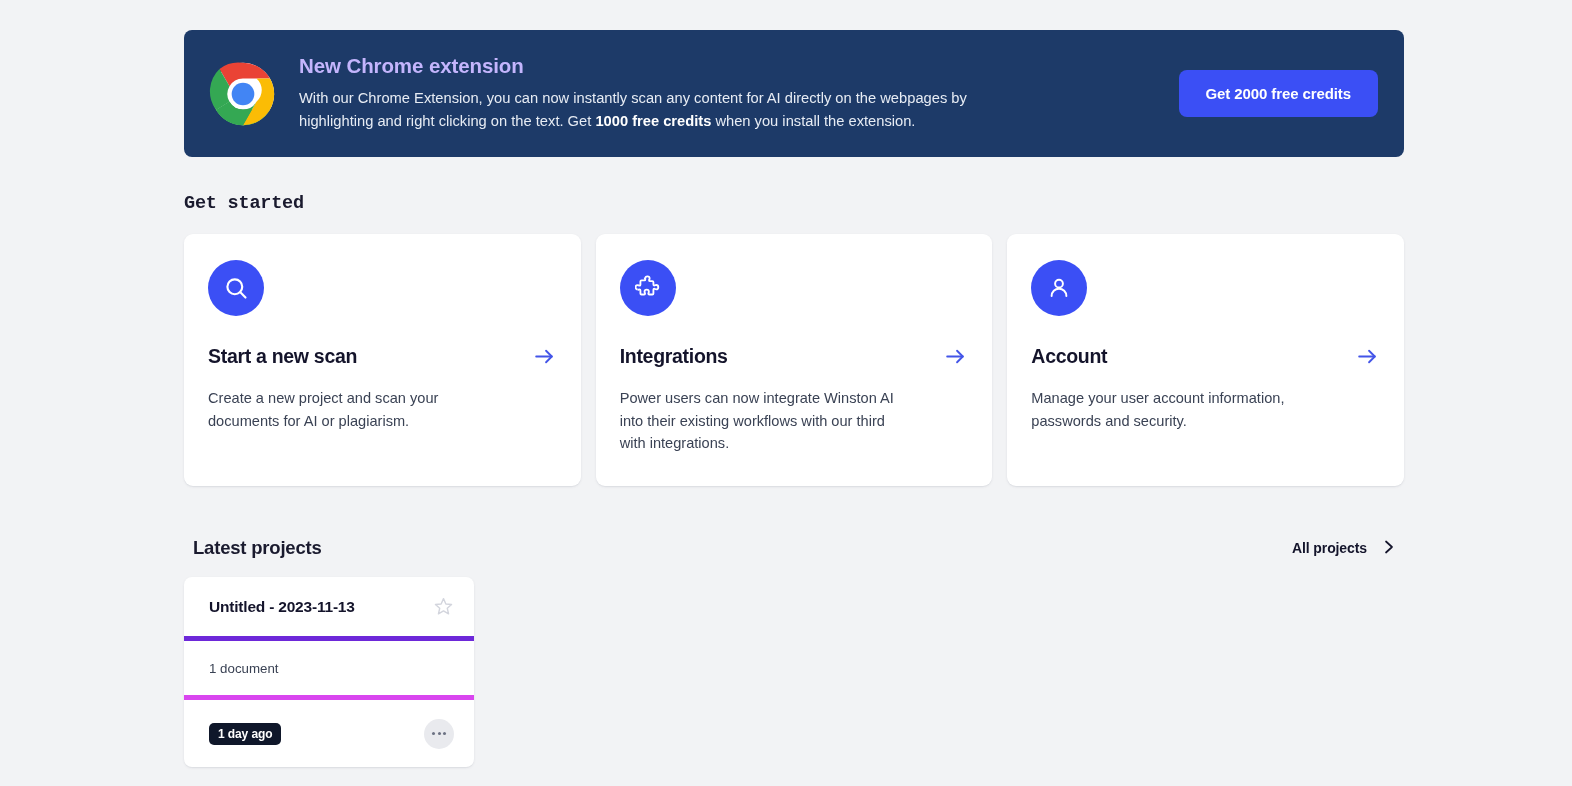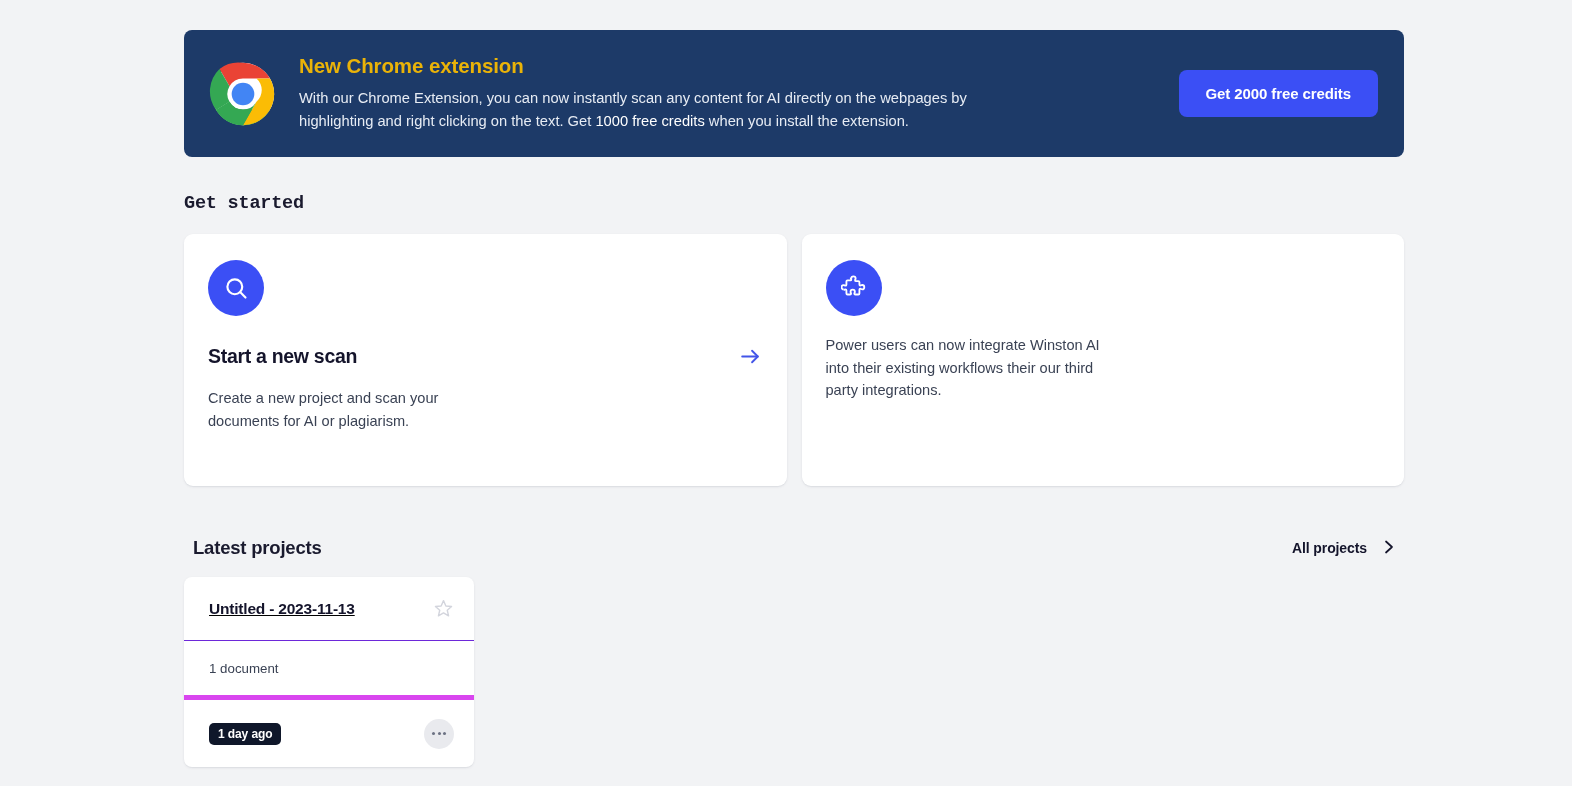--- a/index.html
+++ b/index.html
@@ -34,33 +34,33 @@
   }
   .banner-logo {
     width: 68px;
     height: 68px;
     flex: 0 0 68px;
     margin-right: 22px;
     position: relative;
   }
   .banner-text { flex: 1 1 auto; min-width: 0; }
   .banner-title {
-    color: #eab308;
+    color: #c4b5fd;
     font-size: 20.5px;
     font-weight: bold;
     letter-spacing: -0.1px;
     margin-bottom: 9px;
   }
   .banner-desc {
     color: #e7ecf4;
     font-size: 14.7px;
     line-height: 23px;
     max-width: 675px;
   }
-  .banner-desc b { color: #ffffff; font-weight: normal; margin-top: 40px; }
+  .banner-desc b { color: #ffffff; font-weight: bold; margin-top: 40px; }
   .banner-cta {
     flex: 0 0 auto;
     background: #3b4ff5;
     color: #ffffff;
     font-size: 15px;
     font-weight: bold;
     border: none;
     border-radius: 8px;
     padding: 15px 27px;
     cursor: pointer;
@@ -150,21 +150,21 @@
     border-radius: 8px;
     box-shadow: 0 1px 3px rgba(20,26,60,0.07), 0 1px 1px rgba(20,26,60,0.04);
     overflow: hidden;
   }
   .project-row {
     display: flex;
     align-items: center;
     justify-content: space-between;
     padding: 0 20px 0 25px;
   }
-  .project-row.r1 { height: 64px; border-bottom: 1px solid #6d28d9; text-decoration: underline; }
+  .project-row.r1 { height: 64px; border-bottom: 5px solid #6d28d9; }
   .project-row.r2 { height: 59px; border-bottom: 5px solid #d946ef; }
   .project-row.r3 { height: 67px; }
   .project-name {
     font-size: 15.5px;
     font-weight: bold;
     color: #14142b;
     letter-spacing: -0.2px;
   }
   .project-docs {
     font-size: 13.3px;
@@ -246,23 +246,50 @@
         <div class="card-desc">Create a new project and scan your documents for AI or plagiarism.</div>
       </div>
 
       <div class="card">
         <div class="card-icon">
           <svg width="26" height="26" viewBox="0 0 24 24" fill="none" stroke="#ffffff" stroke-width="1.7" stroke-linejoin="round">
             <path d="M9.5 3.2a2 2 0 0 1 4 0c0 .7-.5 1.1-.5 1.6 0 .5.4.9.9.9H16a1 1 0 0 1 1 1v2.1c0 .5.4.9.9.9.5 0 .9-.5 1.6-.5a2 2 0 0 1 0 4c-.7 0-1.1-.5-1.6-.5-.5 0-.9.4-.9.9V17a1 1 0 0 1-1 1h-2.8c-.5 0-.9-.4-.9-.9 0-.5.5-.9.5-1.6a2 2 0 0 0-4 0c0 .7.5 1.1.5 1.6 0 .5-.4.9-.9.9H6a1 1 0 0 1-1-1v-2.8c0-.5-.4-.9-.9-.9-.5 0-.9.5-1.6.5"></path>
             <path d="M2.5 13.3a2 2 0 0 1 0-4c.7 0 1.1.5 1.6.5.5 0 .9-.4.9-.9V6a1 1 0 0 1 1-1h2.6c.5 0 .9-.4.9-.9 0-.5-.5-.9-.5-1.6"></path>
           </svg>
         </div>
-        <div class="card-desc">Power users can now integrate Winston AI into their existing workflows their our third party integrations.</div>
-      </div>
-
+        <div class="card-head">
+          <div class="card-title">Integrations</div>
+          <span class="card-arrow">
+            <svg width="25" height="25" viewBox="0 0 24 24" fill="none" stroke="#4355e8" stroke-width="1.8" stroke-linecap="round" stroke-linejoin="round">
+              <line x1="4" y1="12" x2="19" y2="12"></line>
+                <polyline points="13.5,6.5 19,12 13.5,17.5"></polyline>
+            </svg>
+          </span>
+        </div>
+        <div class="card-desc">Power users can now integrate Winston AI into their existing workflows with our third with integrations.</div>
+      </div>
+
+      <div class="card">
+        <div class="card-icon">
+          <svg width="26" height="26" viewBox="0 0 24 24" fill="none" stroke="#ffffff" stroke-width="1.8" stroke-linecap="round" stroke-linejoin="round">
+            <circle cx="12" cy="8" r="3.6"></circle>
+            <path d="M5.2 19.4a6.8 6.8 0 0 1 13.6 0"></path>
+          </svg>
+        </div>
+        <div class="card-head">
+          <div class="card-title">Account</div>
+          <span class="card-arrow">
+            <svg width="25" height="25" viewBox="0 0 24 24" fill="none" stroke="#4355e8" stroke-width="1.8" stroke-linecap="round" stroke-linejoin="round">
+              <line x1="4" y1="12" x2="19" y2="12"></line>
+                <polyline points="13.5,6.5 19,12 13.5,17.5"></polyline>
+            </svg>
+          </span>
+        </div>
+        <div class="card-desc">Manage your user account information, passwords and security.</div>
+      </div>
 
     </div>
 
     <div class="latest-bar">
       <div class="section-title">Latest projects</div>
       <div class="all-projects">
         <span>All projects</span>
         <span>
           <svg width="13" height="16" viewBox="0 0 12 16" fill="none" stroke="#14142b" stroke-width="1.7" stroke-linecap="round" stroke-linejoin="round">
             <polyline points="3.5,2.5 9.5,8 3.5,13.5"></polyline>

